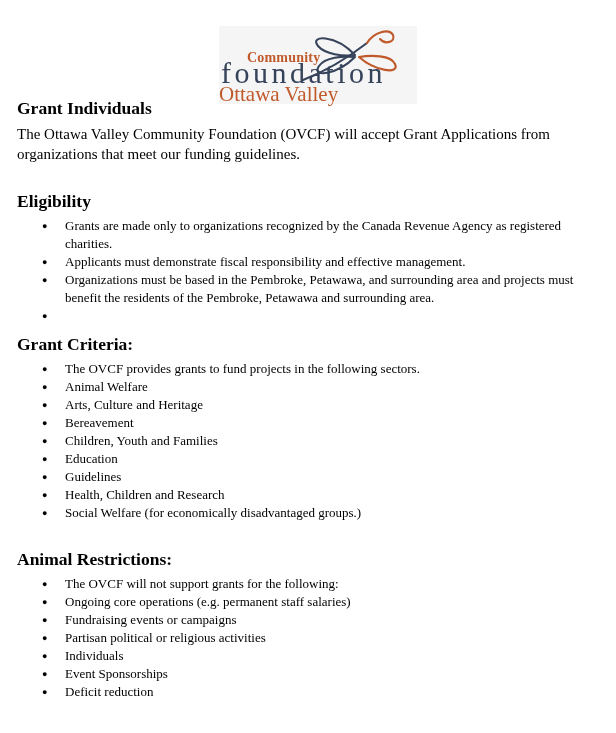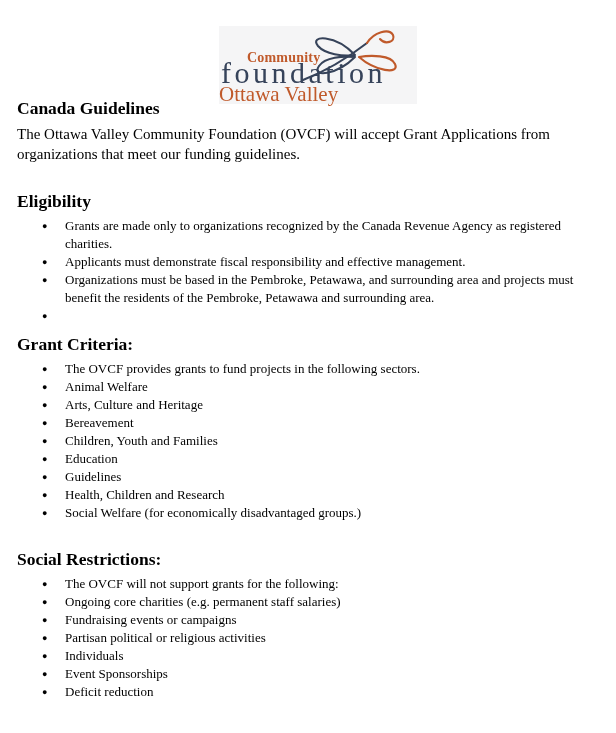--- a/index.html
+++ b/index.html
@@ -116,21 +116,21 @@
       <path class="fly-orange" d="M66,31 C82,45 107,49 102,38 C98,29 78,29 66,31"></path>
     </svg>
     <span class="logo-community">Community</span>
     <span class="logo-foundation">foundation</span>
     <span class="logo-region">Ottawa Valley</span>
   </div>
 
   <div class="content">
 
     <div class="section first">
-      <h2>Canada Guidelines</h2>
+      <h2>Grant Individuals</h2>
       <p>The Ottawa Valley Community Foundation (OVCF) will accept Grant Applications from organizations that meet our funding guidelines.</p>
     </div>
 
     <div class="section">
       <h2>Eligibility</h2>
       <ul>
         <li><span class="bullet-dot">●</span><span>Grants are made only to organizations recognized by the Canada Revenue Agency as registered charities.</span></li>
         <li><span class="bullet-dot">●</span><span>Applicants must demonstrate fiscal responsibility and effective management.</span></li>
         <li><span class="bullet-dot">●</span><span>Organizations must be based in the Pembroke, Petawawa, and surrounding area and projects must benefit the residents of the Pembroke, Petawawa and surrounding area.</span></li>
         <li><span class="bullet-dot">●</span></li>
@@ -146,24 +146,24 @@
         <li><span class="bullet-dot">●</span><span>Bereavement</span></li>
         <li><span class="bullet-dot">●</span><span>Children, Youth and Families</span></li>
         <li><span class="bullet-dot">●</span><span>Education</span></li>
         <li><span class="bullet-dot">●</span><span>Guidelines</span></li>
         <li><span class="bullet-dot">●</span><span>Health, Children and Research</span></li>
         <li><span class="bullet-dot">●</span><span>Social Welfare (for economically disadvantaged groups.)</span></li>
       </ul>
     </div>
 
     <div class="section">
-      <h2>Social Restrictions:</h2>
+      <h2>Animal Restrictions:</h2>
       <ul>
         <li><span class="bullet-dot">●</span><span>The OVCF will not support grants for the following:</span></li>
-        <li><span class="bullet-dot">●</span><span>Ongoing core charities (e.g. permanent staff salaries)</span></li>
+        <li><span class="bullet-dot">●</span><span>Ongoing core operations (e.g. permanent staff salaries)</span></li>
         <li><span class="bullet-dot">●</span><span>Fundraising events or campaigns</span></li>
         <li><span class="bullet-dot">●</span><span>Partisan political or religious activities</span></li>
         <li><span class="bullet-dot">●</span><span>Individuals</span></li>
         <li><span class="bullet-dot">●</span><span>Event Sponsorships</span></li>
         <li><span class="bullet-dot">●</span><span>Deficit reduction</span></li>
 
       </ul>
     </div>
 
   </div>

